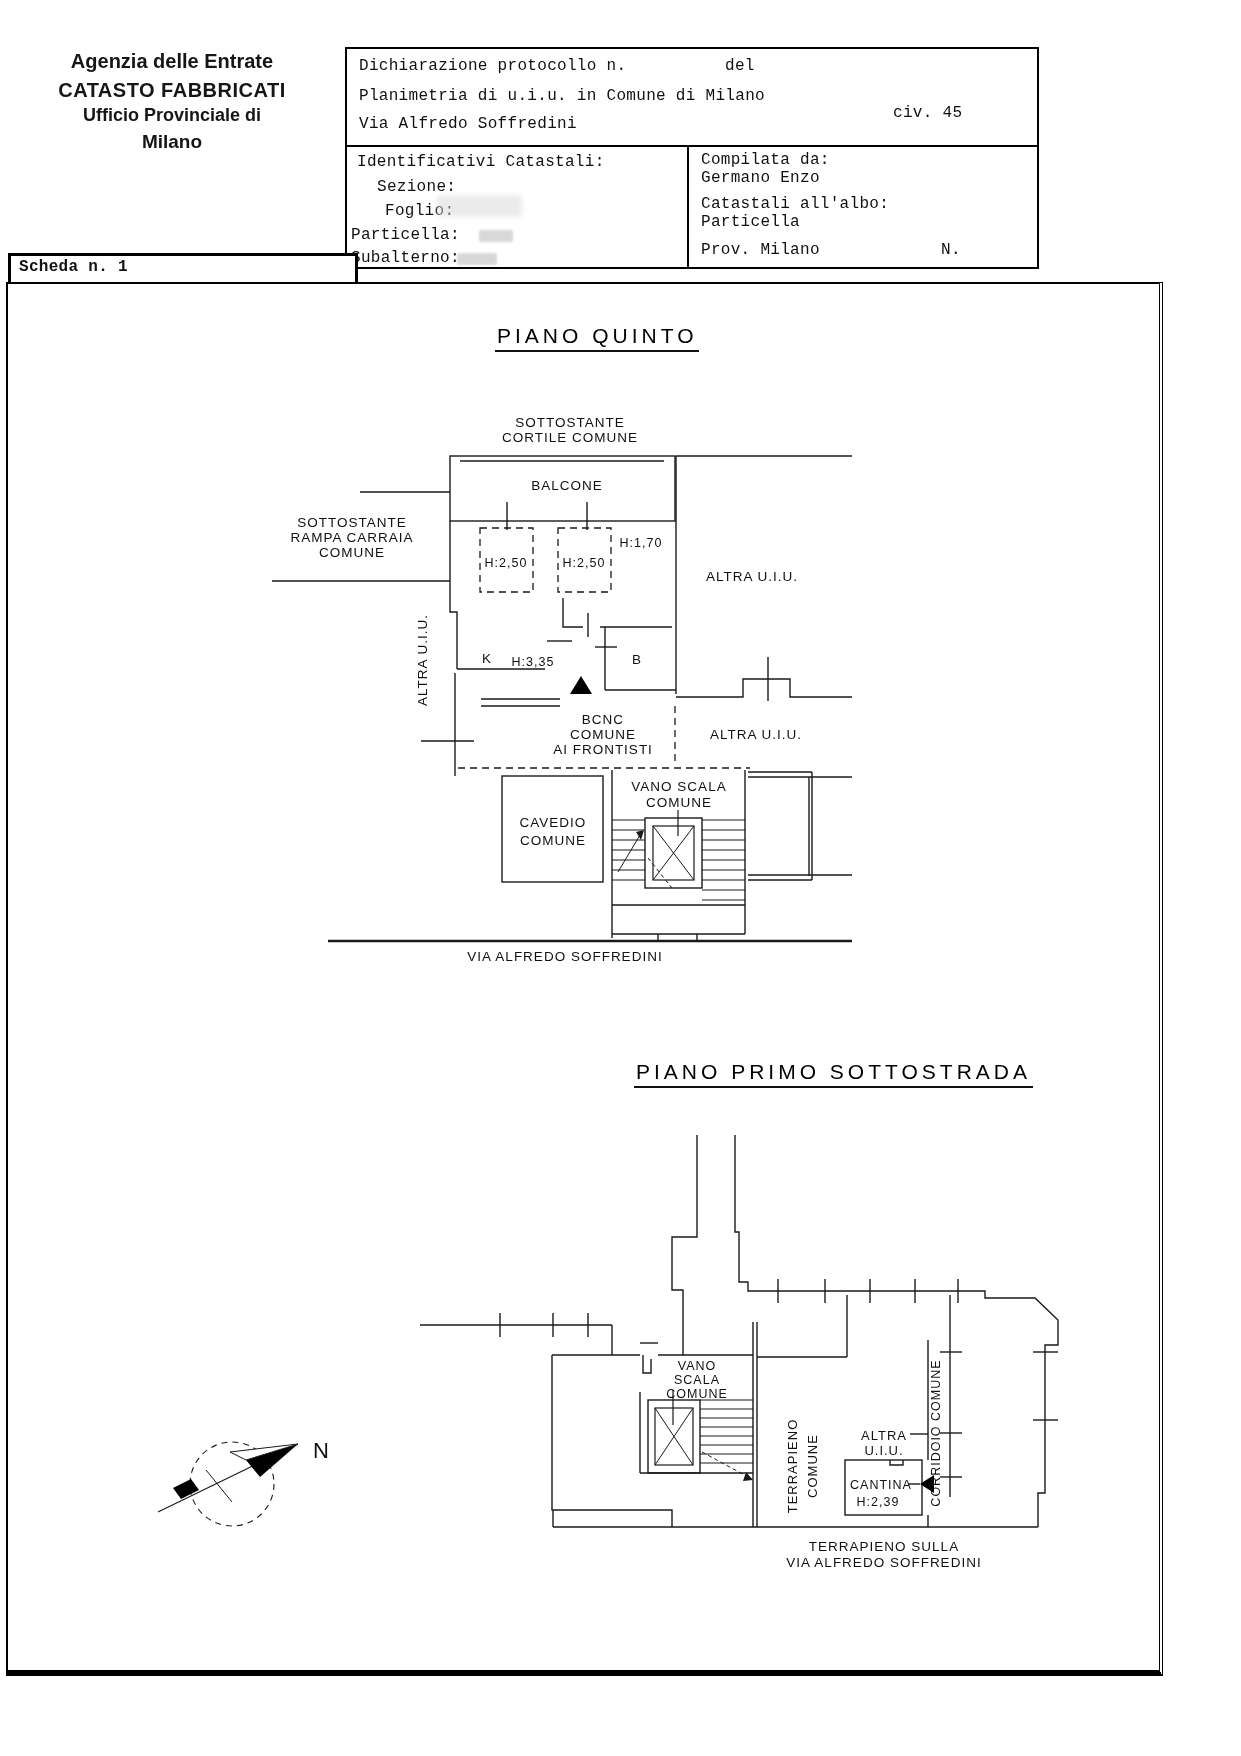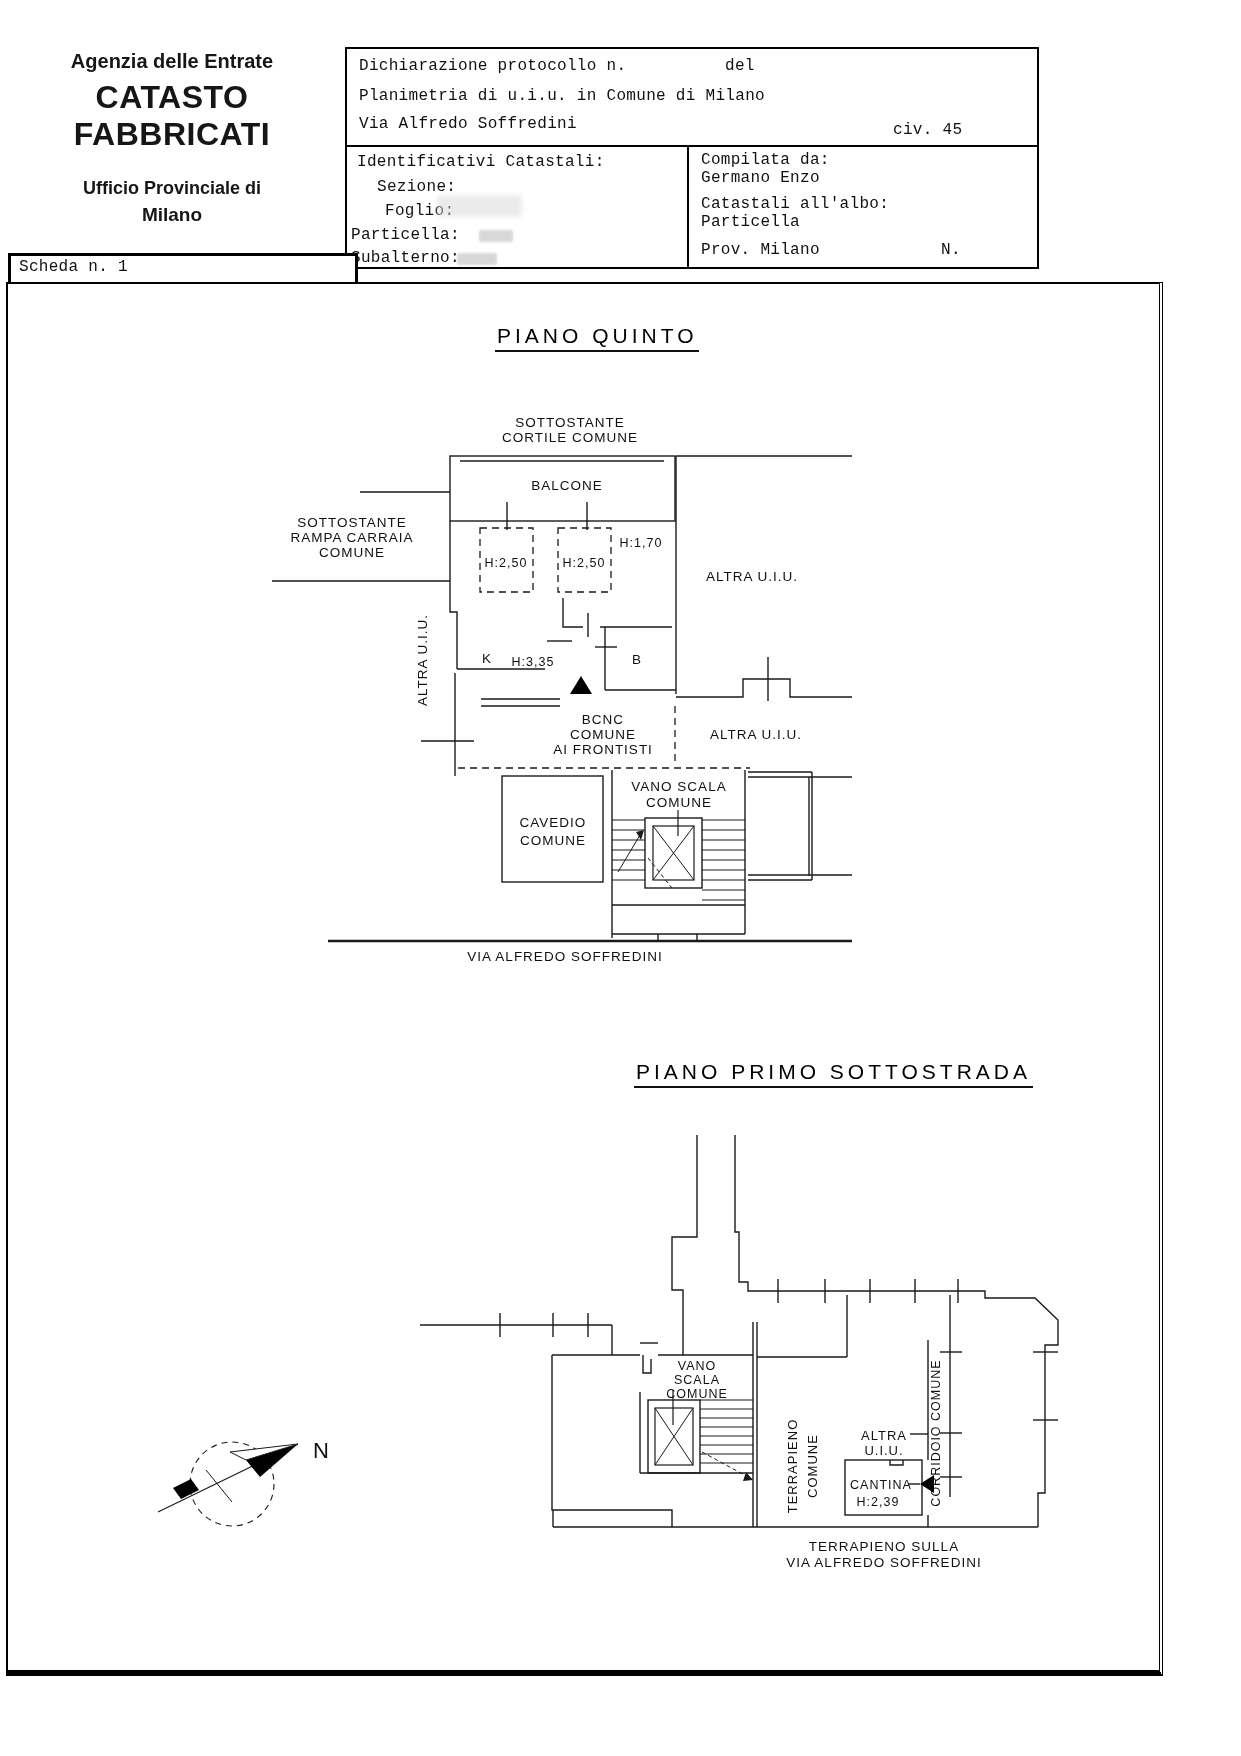--- a/index.html
+++ b/index.html
@@ -2,21 +2,21 @@
 <html><head>
 <meta charset="utf-8">
 <style>
   html,body{margin:0;padding:0;background:#fff;}
   .page{position:relative;width:1241px;height:1756px;background:#fff;overflow:hidden;
         font-family:"Liberation Sans",sans-serif;color:#111;}
   .abs{position:absolute;}
   .mono{font-family:"Liberation Mono","DejaVu Sans Mono",monospace;font-size:16px;letter-spacing:.3px;color:#111;}
   .logo{left:12px;top:50px;width:320px;text-align:center;font-weight:bold;color:#161616;}
   .logo .l1{font-size:20px;margin-bottom:6px;text-align:center;}
-  .logo .l2{font-size:32px;letter-spacing:.5px;margin-bottom:25px;}
+  .logo .l2{font-size:20px;letter-spacing:.5px;margin-bottom:3px;}
   .logo .l3{font-size:18px;margin-bottom:5px;}
   .logo .l4{font-size:19px;}
   .htable{left:345px;top:22px;width:690px;height:218px;border:2px solid #000;margin-top:25px;}
   .hrow1{position:absolute;left:0;top:0;width:100%;height:96px;border-bottom:2px solid #000;}
   .hcellL{position:absolute;left:0;top:96px;width:340px;height:122px;}
   .hcellR{position:absolute;left:340px;top:96px;width:348px;height:122px;border-left:2px solid #000;}
   .smudge{background:#b9b9b9;opacity:.55;filter:blur(1px);border-radius:2px;}
   .smudge-light{background:#d9d9d9;opacity:.5;filter:blur(2px);border-radius:3px;}
   .scheda{left:8px;top:253px;width:344px;height:26px;border:3px solid #000;background:#fff;}
   .frame{left:6px;top:282px;width:1151px;height:1386px;border-left:2px solid #000;border-top:2px solid #000;
@@ -36,21 +36,21 @@
     <div class="l3">Ufficio Provinciale di</div>
     <div class="l4">Milano</div>
   </div>
 
   <div class="abs htable">
     <div class="hrow1">
       <div class="abs mono" style="left:12px;top:8px;">Dichiarazione protocollo n.</div>
       <div class="abs mono" style="left:378px;top:8px;">del</div>
       <div class="abs mono" style="left:12px;top:38px;">Planimetria di u.i.u. in Comune di Milano</div>
       <div class="abs mono" style="left:12px;top:66px;">Via Alfredo Soffredini</div>
-      <div class="abs mono" style="left:546px;top:72px;text-align:right;">civ. 45</div>
+      <div class="abs mono" style="left:546px;top:55px;text-align:right;">civ. 45</div>
     </div>
     <div class="hcellL">
       <div class="abs mono" style="left:10px;top:8px;">Identificativi Catastali:</div>
       <div class="abs mono" style="left:30px;top:33px;">Sezione:</div>
       <div class="abs mono" style="left:38px;top:57px;">Foglio:</div>
       <div class="abs mono" style="left:4px;top:81px;">Particella:</div>
       <div class="abs mono" style="left:4px;top:104px;">Subalterno:</div>
       <div class="abs smudge-light" style="left:90px;top:50px;width:85px;height:22px;"></div>
       <div class="abs smudge" style="left:132px;top:85px;width:34px;height:12px;"></div>
       <div class="abs smudge" style="left:110px;top:108px;width:40px;height:12px;"></div>
@@ -59,21 +59,21 @@
       <div class="abs mono" style="left:12px;top:6px;">Compilata da:</div>
       <div class="abs mono" style="left:12px;top:24px;">Germano Enzo</div>
       <div class="abs mono" style="left:12px;top:50px;">Catastali all'albo:</div>
       <div class="abs mono" style="left:12px;top:68px;">Particella</div>
       <div class="abs mono" style="left:12px;top:96px;">Prov. Milano</div>
       <div class="abs mono" style="left:252px;top:96px;">N.</div>
     </div>
   </div>
 
   <div class="abs scheda">
-    <div class="abs mono" style="left:8px;top:2px;">Scheda n. 1</div>
+    <div class="abs mono" style="left:8px;top:2px;font-weight:bold;">Scheda n. 1</div>
     <div class="abs mono" style="left:206px;top:2px;margin-top:24px;">Scala 1:200</div>
   </div>
 
   <div class="abs frame"></div>
 
   <div class="abs" style="left:495px;top:324px;">
     <span class="ptitle">PIANO QUINTO</span>
   </div>
   <div class="abs" style="left:634px;top:1060px;">
     <span class="ptitle">PIANO PRIMO SOTTOSTRADA</span>

